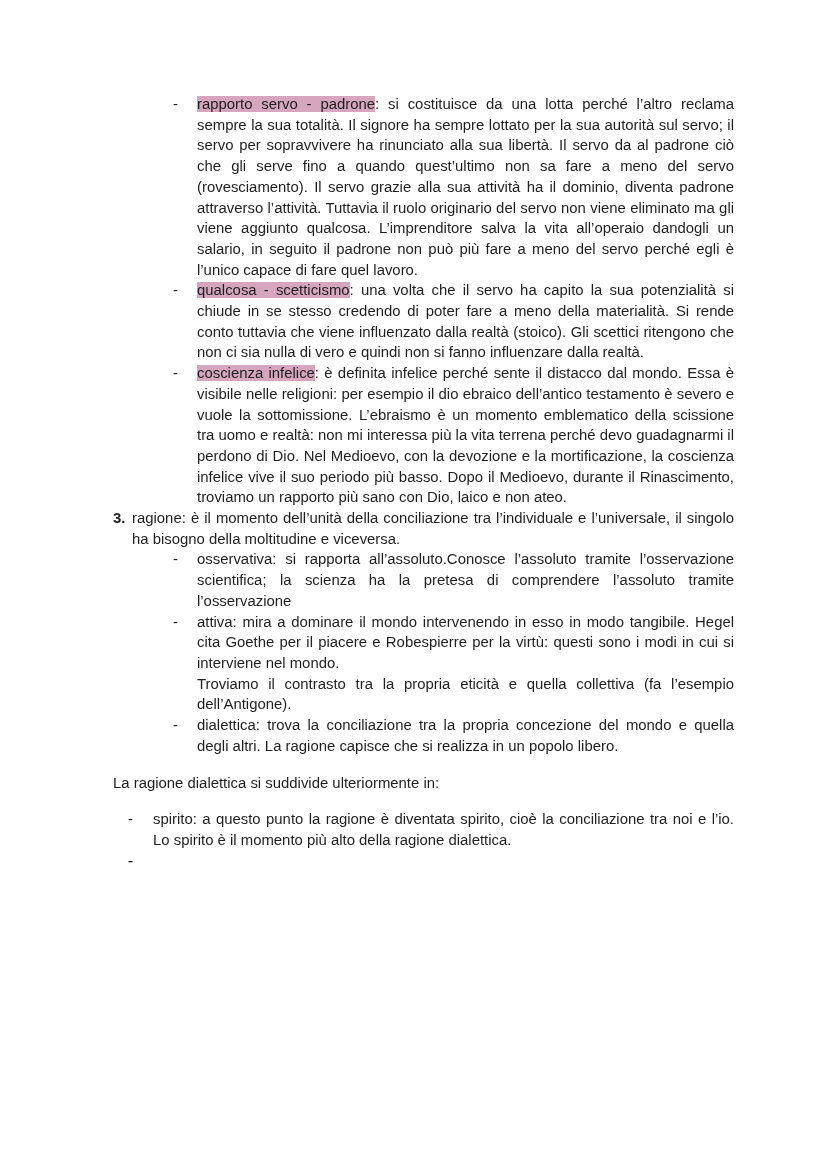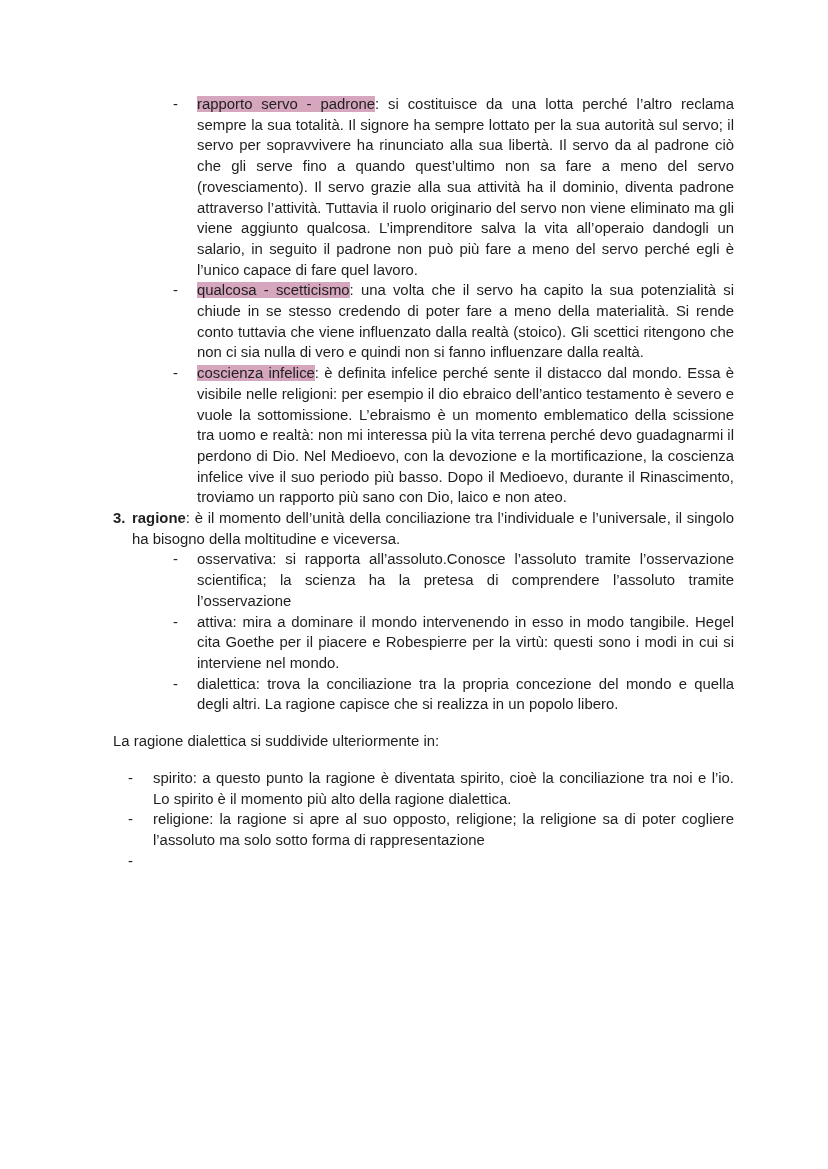--- a/index.html
+++ b/index.html
@@ -30,21 +30,21 @@
   .l2 { padding-left: 100px; }
   .l2 > .marker { position: absolute; left: 76px; top: 0; }
   
   .numli { padding-left: 35px; }
   .numli > .num { position: absolute; left: 16px; top: 0; font-weight: bold; }
   
   .l1 { padding-left: 56px; }
   .l1 > .marker { position: absolute; left: 31px; top: 0; }
   .para { margin: 16px; }
   .hl { background: var(--hl, #d5a6bd); }
-  .bold { font-weight: bold; }
+  .bold { font-weight: normal; }
   .p2 { margin: 0; }
 </style>
 </head>
 <body>
 
 <div class="page">
   <div class="content">
 
     <div class="li l2">
       <span class="marker">-</span><span class="hl">rapporto servo - padrone</span><span>: si costituisce da una lotta perché l’altro reclama sempre la sua totalità. Il signore ha sempre lottato per la sua autorità sul servo; il servo per sopravvivere ha rinunciato alla sua libertà. Il servo da al padrone ciò che gli serve fino a quando quest’ultimo non sa fare a meno del servo (rovesciamento). Il servo grazie alla sua attività ha il dominio, diventa padrone attraverso l’attività. Tuttavia il ruolo originario del servo non viene eliminato ma gli viene aggiunto qualcosa. L’imprenditore salva la vita all’operaio dandogli un salario, in seguito il padrone non può più fare a meno del servo perché egli è l’unico capace di fare quel lavoro.</span>
@@ -61,34 +61,35 @@
     <div class="li numli">
       <span class="num">3.</span><span class="bold">ragione</span><span>: è il momento dell’unità della conciliazione tra l’individuale e l’universale, il singolo ha bisogno della moltitudine e viceversa.</span>
     </div>
 
     <div class="li l2">
       <span class="marker">-</span><span>osservativa: si rapporta all’assoluto.Conosce l’assoluto tramite l’osservazione scientifica; la scienza ha la pretesa di comprendere l’assoluto tramite l’osservazione</span>
     </div>
 
     <div class="li l2">
       <span class="marker">-</span><span>attiva: mira a dominare il mondo intervenendo in esso in modo tangibile. Hegel cita Goethe per il piacere e Robespierre per la virtù: questi sono i modi in cui si interviene nel mondo.</span>
+      <div class="p2">Troviamo il contrasto tra la propria eticità e quella collettiva (fa l’esempio dell’Antigone).</div>
     </div>
 
     <div class="li l2">
       <span class="marker">-</span><span>dialettica: trova la conciliazione tra la propria concezione del mondo e quella degli altri. La ragione capisce che si realizza in un popolo libero.</span>
     </div>
 
     <div class="para">La ragione dialettica si suddivide ulteriormente in:</div>
 
     <div class="li l1">
       <span class="marker">-</span><span>spirito: a questo punto la ragione è diventata spirito, cioè la conciliazione tra noi e l’io. Lo spirito è il momento più alto della ragione dialettica.</span>
     </div>
 
     <div class="li l1">
-      <span class="marker">-</span><span>religione: la ragione si apre al suo opposto, religione; la religione sa di poter cogliere l’assoluto ma solo sotto forma di rappresentazione</span>
+      <span class="marker">-</span>
     </div>
 
     <div class="li l1">
       <span class="marker">-</span>
     </div>
 
   </div>
 </div>
 
 </body></html>

